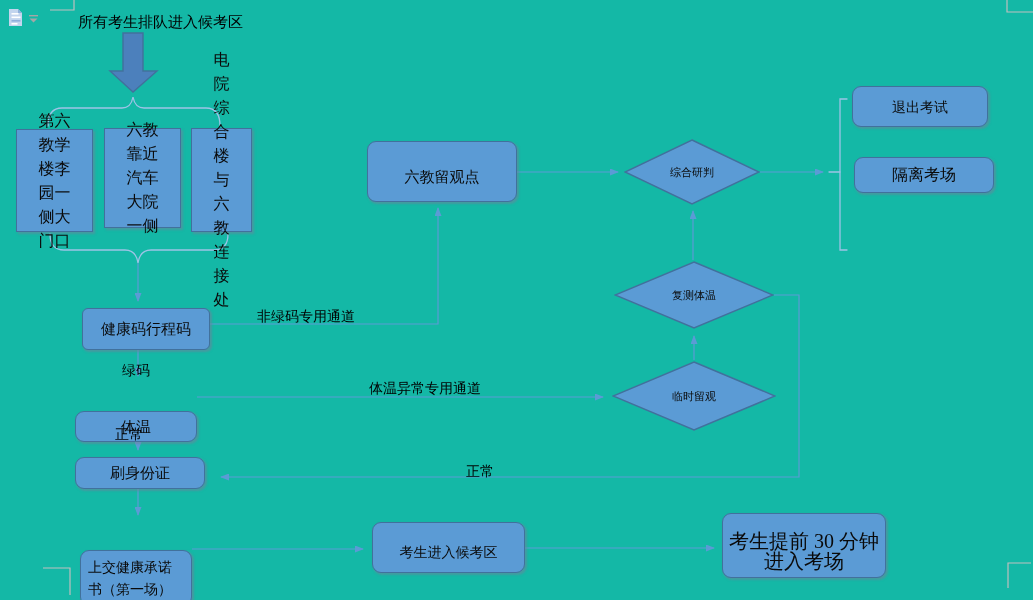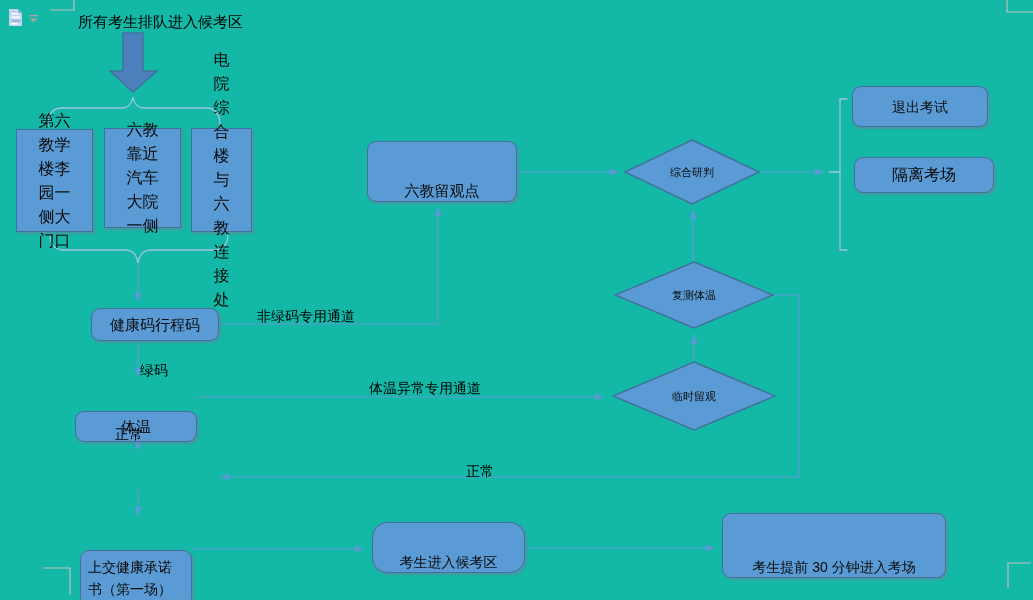--- a/index.html
+++ b/index.html
@@ -11,21 +11,21 @@
   .node{
     position:absolute;z-index:2;box-sizing:border-box;
     background:var(--shape-fill,#5b9bd5);
     border:1.5px solid var(--shape-stroke,#41719c);
     box-shadow:1.5px 1.5px 2px rgba(110,130,155,.55);
     display:flex;align-items:center;justify-content:center;
     text-align:center;font-size:15px;line-height:20px;color:#0a0a0a;
   }
   .gate{font-size:16px;line-height:24px;padding:10px 15px;}
   .rbox{border-radius:9px;}
-  .top-align{align-items:flex-end;}
+  .top-align{align-items:center;}
   .diamond{position:absolute;z-index:2;}
   .diamond svg{position:absolute;left:0;top:0;}
   .diamond .dtxt{
     position:absolute;left:0;top:0;width:100%;height:100%;
     display:flex;align-items:center;justify-content:center;
     font-size:11px;color:#0a0a0a;
   }
   .lbl{position:absolute;z-index:3;font-size:14px;color:#000;white-space:nowrap;}
   .title{font-size:15px;}
 </style>
@@ -92,33 +92,36 @@
   <div class="node gate" style="left:16px;top:129px;width:77px;height:103px;">
     <span>第六教学楼李园一侧大门口</span>
   </div>
   <div class="node gate" style="left:104px;top:128px;width:77px;height:100px;">
     <span>六教靠近汽车大院一侧</span>
   </div>
   <div class="node gate" style="left:191px;top:128px;width:61px;height:104px;">
     <span>电院综合楼与六教连接处</span>
   </div>
 
-  <div class="node rbox" style="left:91px;top:308px;width:128px;height:33px;">
+  <div class="node rbox" style="left:82px;top:308px;width:128px;height:42px;border-radius:6px;">
     <span>健康码行程码</span>
   </div>
   <div class="node rbox" style="left:75px;top:383px;width:122px;height:31px;margin-top:28px;">
     <span>体温</span>
   </div>
+  <div class="node rbox" style="left:75px;top:457px;width:130px;height:32px;">
+    <span>刷身份证</span>
+  </div>
   <div class="node rbox" style="left:80px;top:522px;width:112px;height:56px;font-size:14px;text-align:left;padding:0 7px;line-height:22px;margin-top:28px;">
     <span>上交健康承诺书（第一场）</span>
   </div>
-  <div class="node rbox top-align" style="left:372px;top:522px;width:153px;height:51px;padding-top:9px;font-size:14px;border-radius:15px;">
+  <div class="node rbox top-align" style="left:372px;top:522px;width:153px;height:51px;padding-top:9px;font-size:14px;">
     <span>考生进入候考区</span>
   </div>
-  <div class="node rbox top-align" style="left:722px;top:513px;width:224px;height:65px;padding-top:11px;font-size:14px;">
+  <div class="node rbox top-align" style="left:722px;top:513px;width:164px;height:65px;padding-top:11px;font-size:20px;font-family:Liberation Serif, serif;">
     <span>考生提前 30 分钟进入考场</span>
   </div>
   <div class="node rbox top-align" style="left:367px;top:141px;width:150px;height:61px;padding-top:10px;">
     <span>六教留观点</span>
   </div>
 
   <div class="node rbox" style="left:852px;top:86px;width:136px;height:41px;font-size:14px;">
     <span>退出考试</span>
   </div>
   <div class="node rbox" style="left:854px;top:157px;width:140px;height:36px;font-size:16px;">
@@ -138,18 +141,18 @@
     <span class="dtxt">临时留观</span>
   </div>
   <div class="diamond" style="left:614px;top:261px;width:160px;height:68px;">
     <svg width="160" height="68">
       <polygon points="80,1 159,34 80,67 1,34" fill="#5b9bd5" stroke="#41719c" stroke-width="1.4"></polygon>
     </svg>
     <span class="dtxt">复测体温</span>
   </div>
 
   <div class="lbl" style="left:257px;top:308px;">非绿码专用通道</div>
-  <div class="lbl" style="left:122px;top:362px;margin-left:18px;">绿码</div>
+  <div class="lbl" style="left:122px;top:362px;">绿码</div>
   <div class="lbl" style="left:369px;top:380px;">体温异常专用通道</div>
   <div class="lbl" style="left:115px;top:426px;">正常</div>
   <div class="lbl" style="left:466px;top:463px;">正常</div>
 
 </div>
 
 </body></html>

